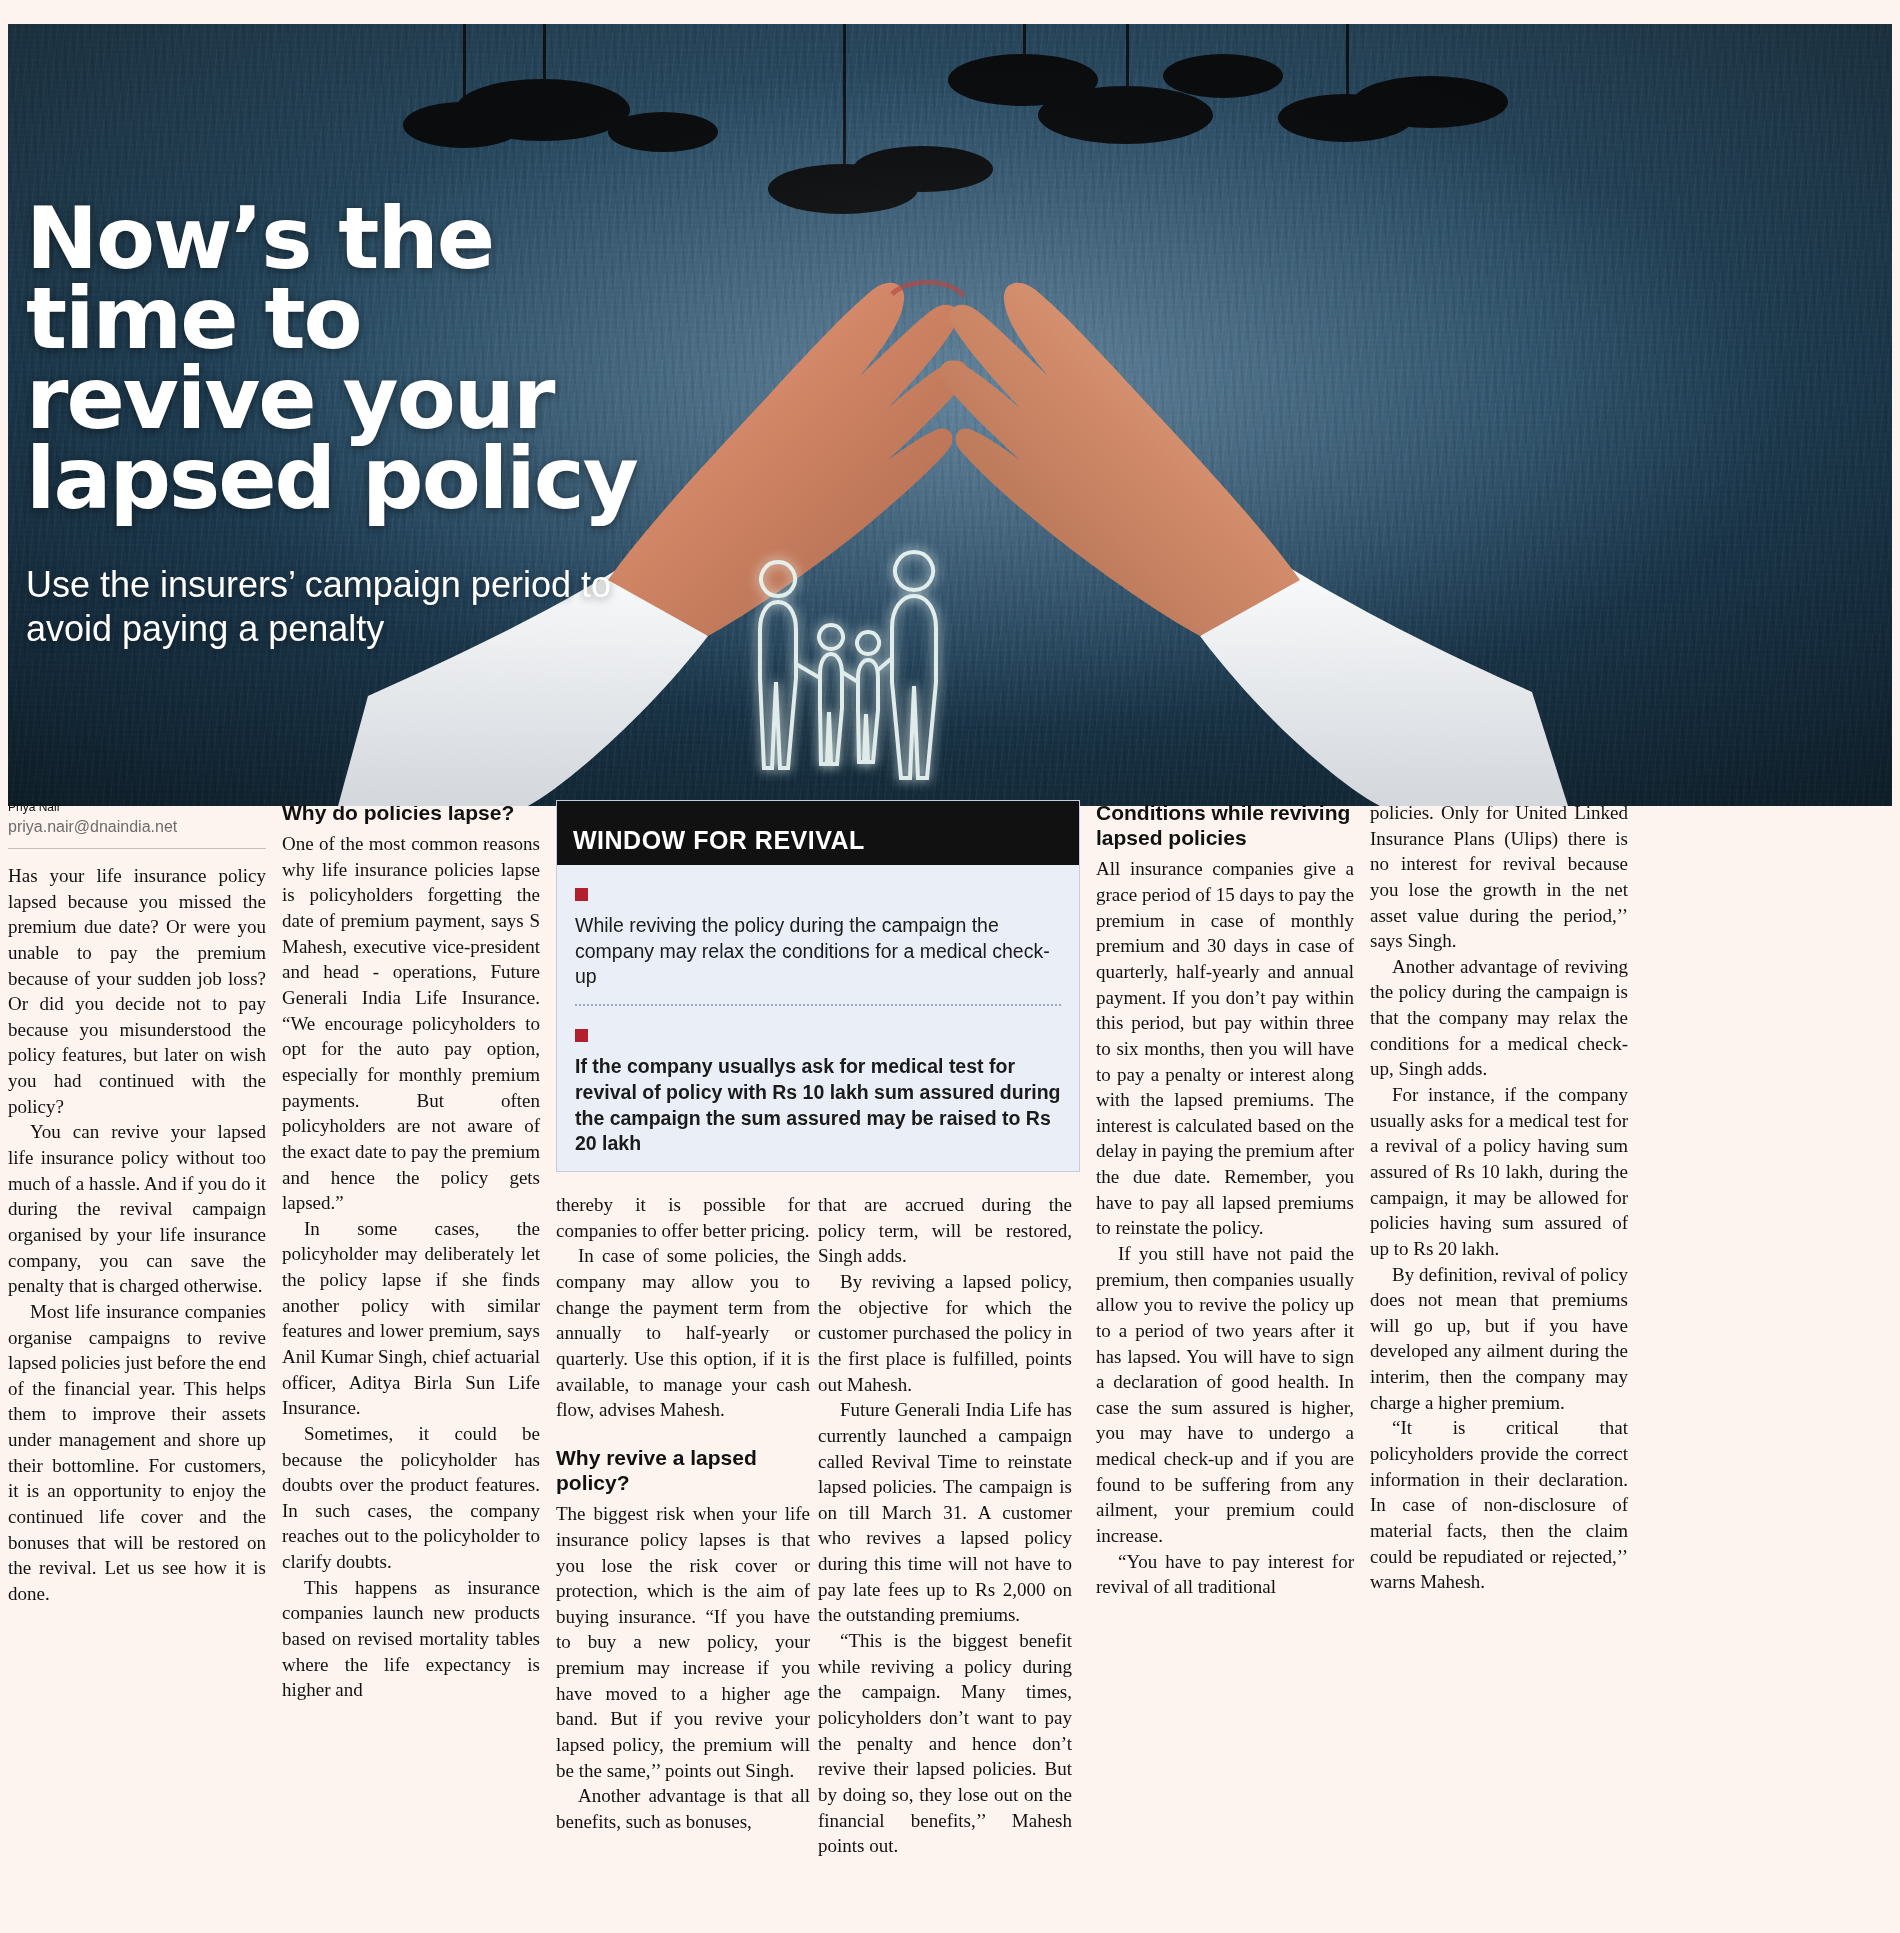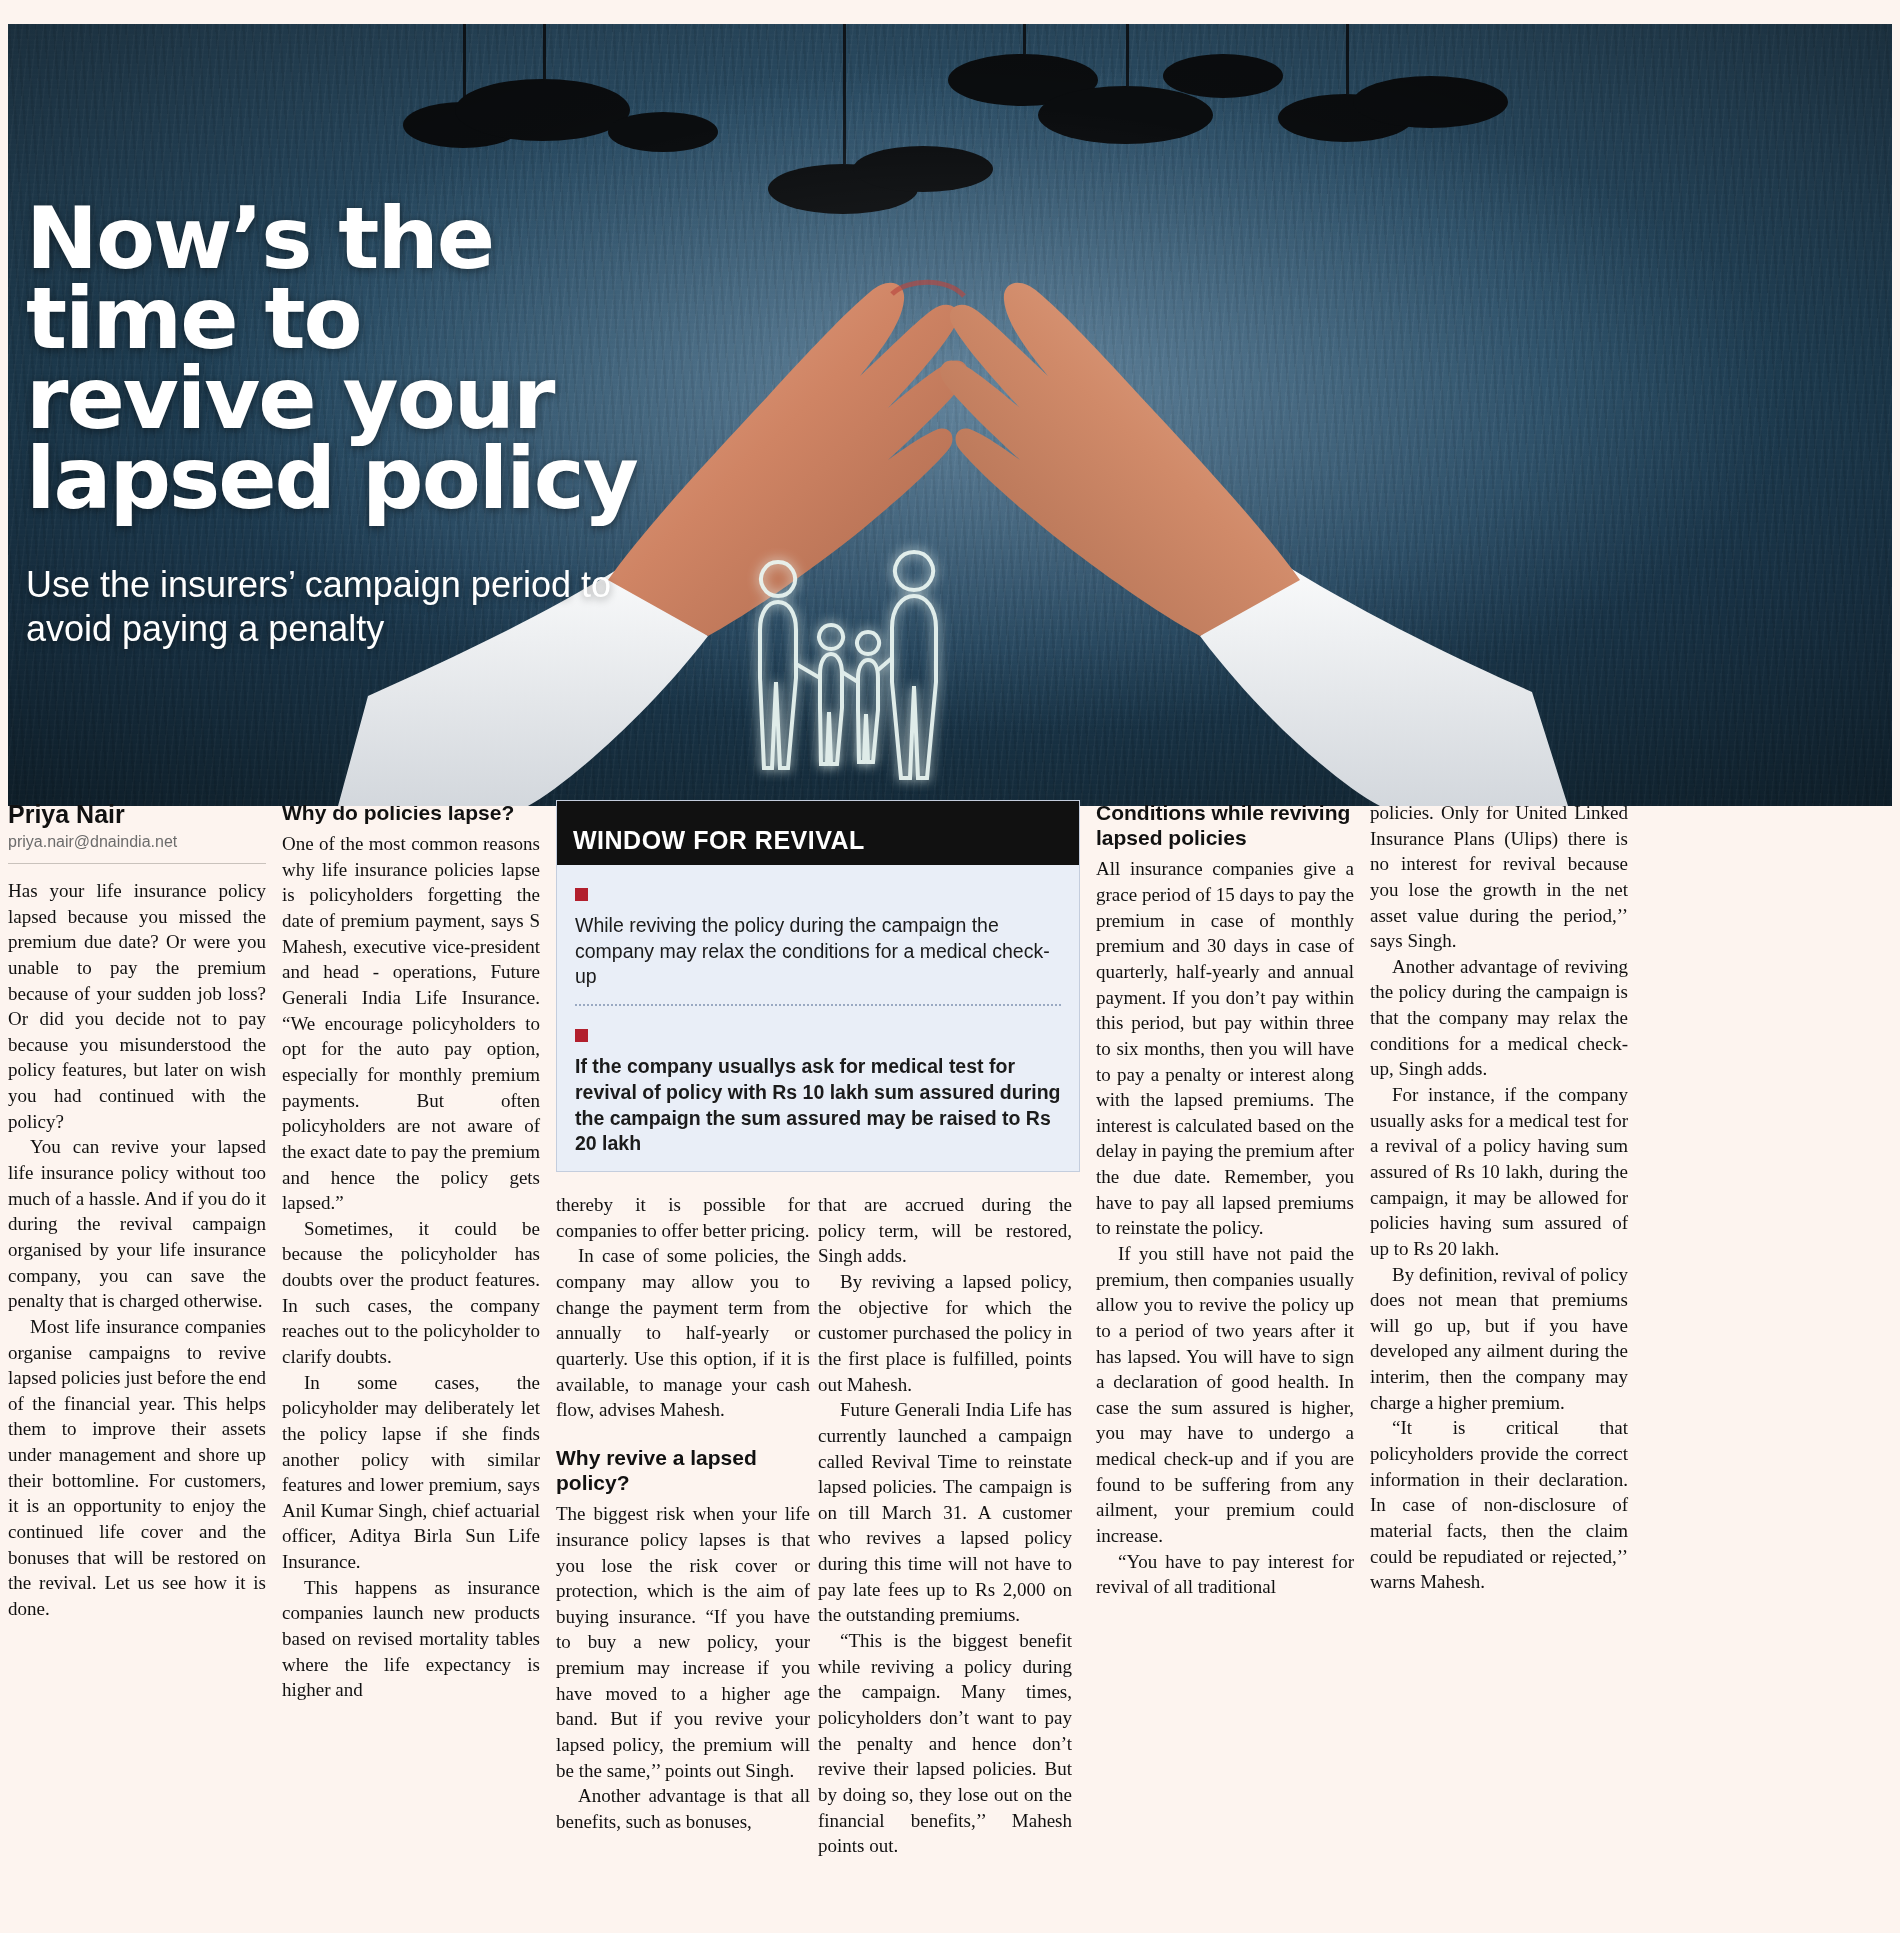--- a/index.html
+++ b/index.html
@@ -99,22 +99,22 @@
     left: 8px;
     right: 8px;
     height: 1125px;
     display: grid;
     grid-template-columns: 258px 258px 524px 258px 258px 258px;
     column-gap: 16px;
   }
   .col { position: relative; }
   .byline-name {
     font-family: "Liberation Sans", sans-serif;
-    font-weight: 700;
-    font-size: 25px;
+    font-weight: 400;
+    font-size: 12px;
     color: #111;
     margin: 0 0 4px 0;
   }
   .byline-mail {
     font-family: "Liberation Sans", sans-serif;
     font-size: 16px;
     color: #6c6c6c;
     margin: 0 0 12px 0;
   }
   .rule {
@@ -296,22 +296,22 @@
       <div class="byline-mail">priya.nair@dnaindia.net</div>
       <hr class="rule">
       <p class="body">Has your life insurance policy lapsed because you missed the premium due date? Or were you unable to pay the premium because of your sudden job loss? Or did you decide not to pay because you misunderstood the policy features, but later on wish you had continued with the policy?</p>
       <p class="body">You can revive your lapsed life insurance policy without too much of a hassle. And if you do it during the revival campaign organised by your life insurance company, you can save the penalty that is charged otherwise.</p>
       <p class="body">Most life insurance companies organise campaigns to revive lapsed policies just before the end of the financial year. This helps them to improve their assets under management and shore up their bottomline. For customers, it is an opportunity to enjoy the continued life cover and the bonuses that will be restored on the revival. Let us see how it is done.</p>
     </div>
 
     <div class="col">
       <h3 class="sub">Why do policies lapse?</h3>
       <p class="body">One of the most common reasons why life insurance policies lapse is policyholders forgetting the date of premium payment, says S Mahesh, executive vice-president and head - operations, Future Generali India Life Insurance. “We encourage policyholders to opt for the auto pay option, especially for monthly premium payments. But often policyholders are not aware of the exact date to pay the premium and hence the policy gets lapsed.”</p>
+      <p class="body">In some cases, the policyholder may deliberately let the policy lapse if she finds another policy with similar features and lower premium, says Anil Kumar Singh, chief actuarial officer, Aditya Birla Sun Life Insurance.</p>
       <p class="body">Sometimes, it could be because the policyholder has doubts over the product features. In such cases, the company reaches out to the policyholder to clarify doubts.</p>
-      <p class="body">In some cases, the policyholder may deliberately let the policy lapse if she finds another policy with similar features and lower premium, says Anil Kumar Singh, chief actuarial officer, Aditya Birla Sun Life Insurance.</p>
       <p class="body">This happens as insurance companies launch new products based on revised mortality tables where the life expectancy is higher and</p>
     </div>
 
     <div class="col midcol">
       <div class="box">
         <div class="box-title">WINDOW FOR REVIVAL</div>
         <div class="bullet-row">
           <div class="sq"></div>
           <p>While reviving the policy during the campaign the company may relax the conditions for a medical check-up</p>
         </div>

